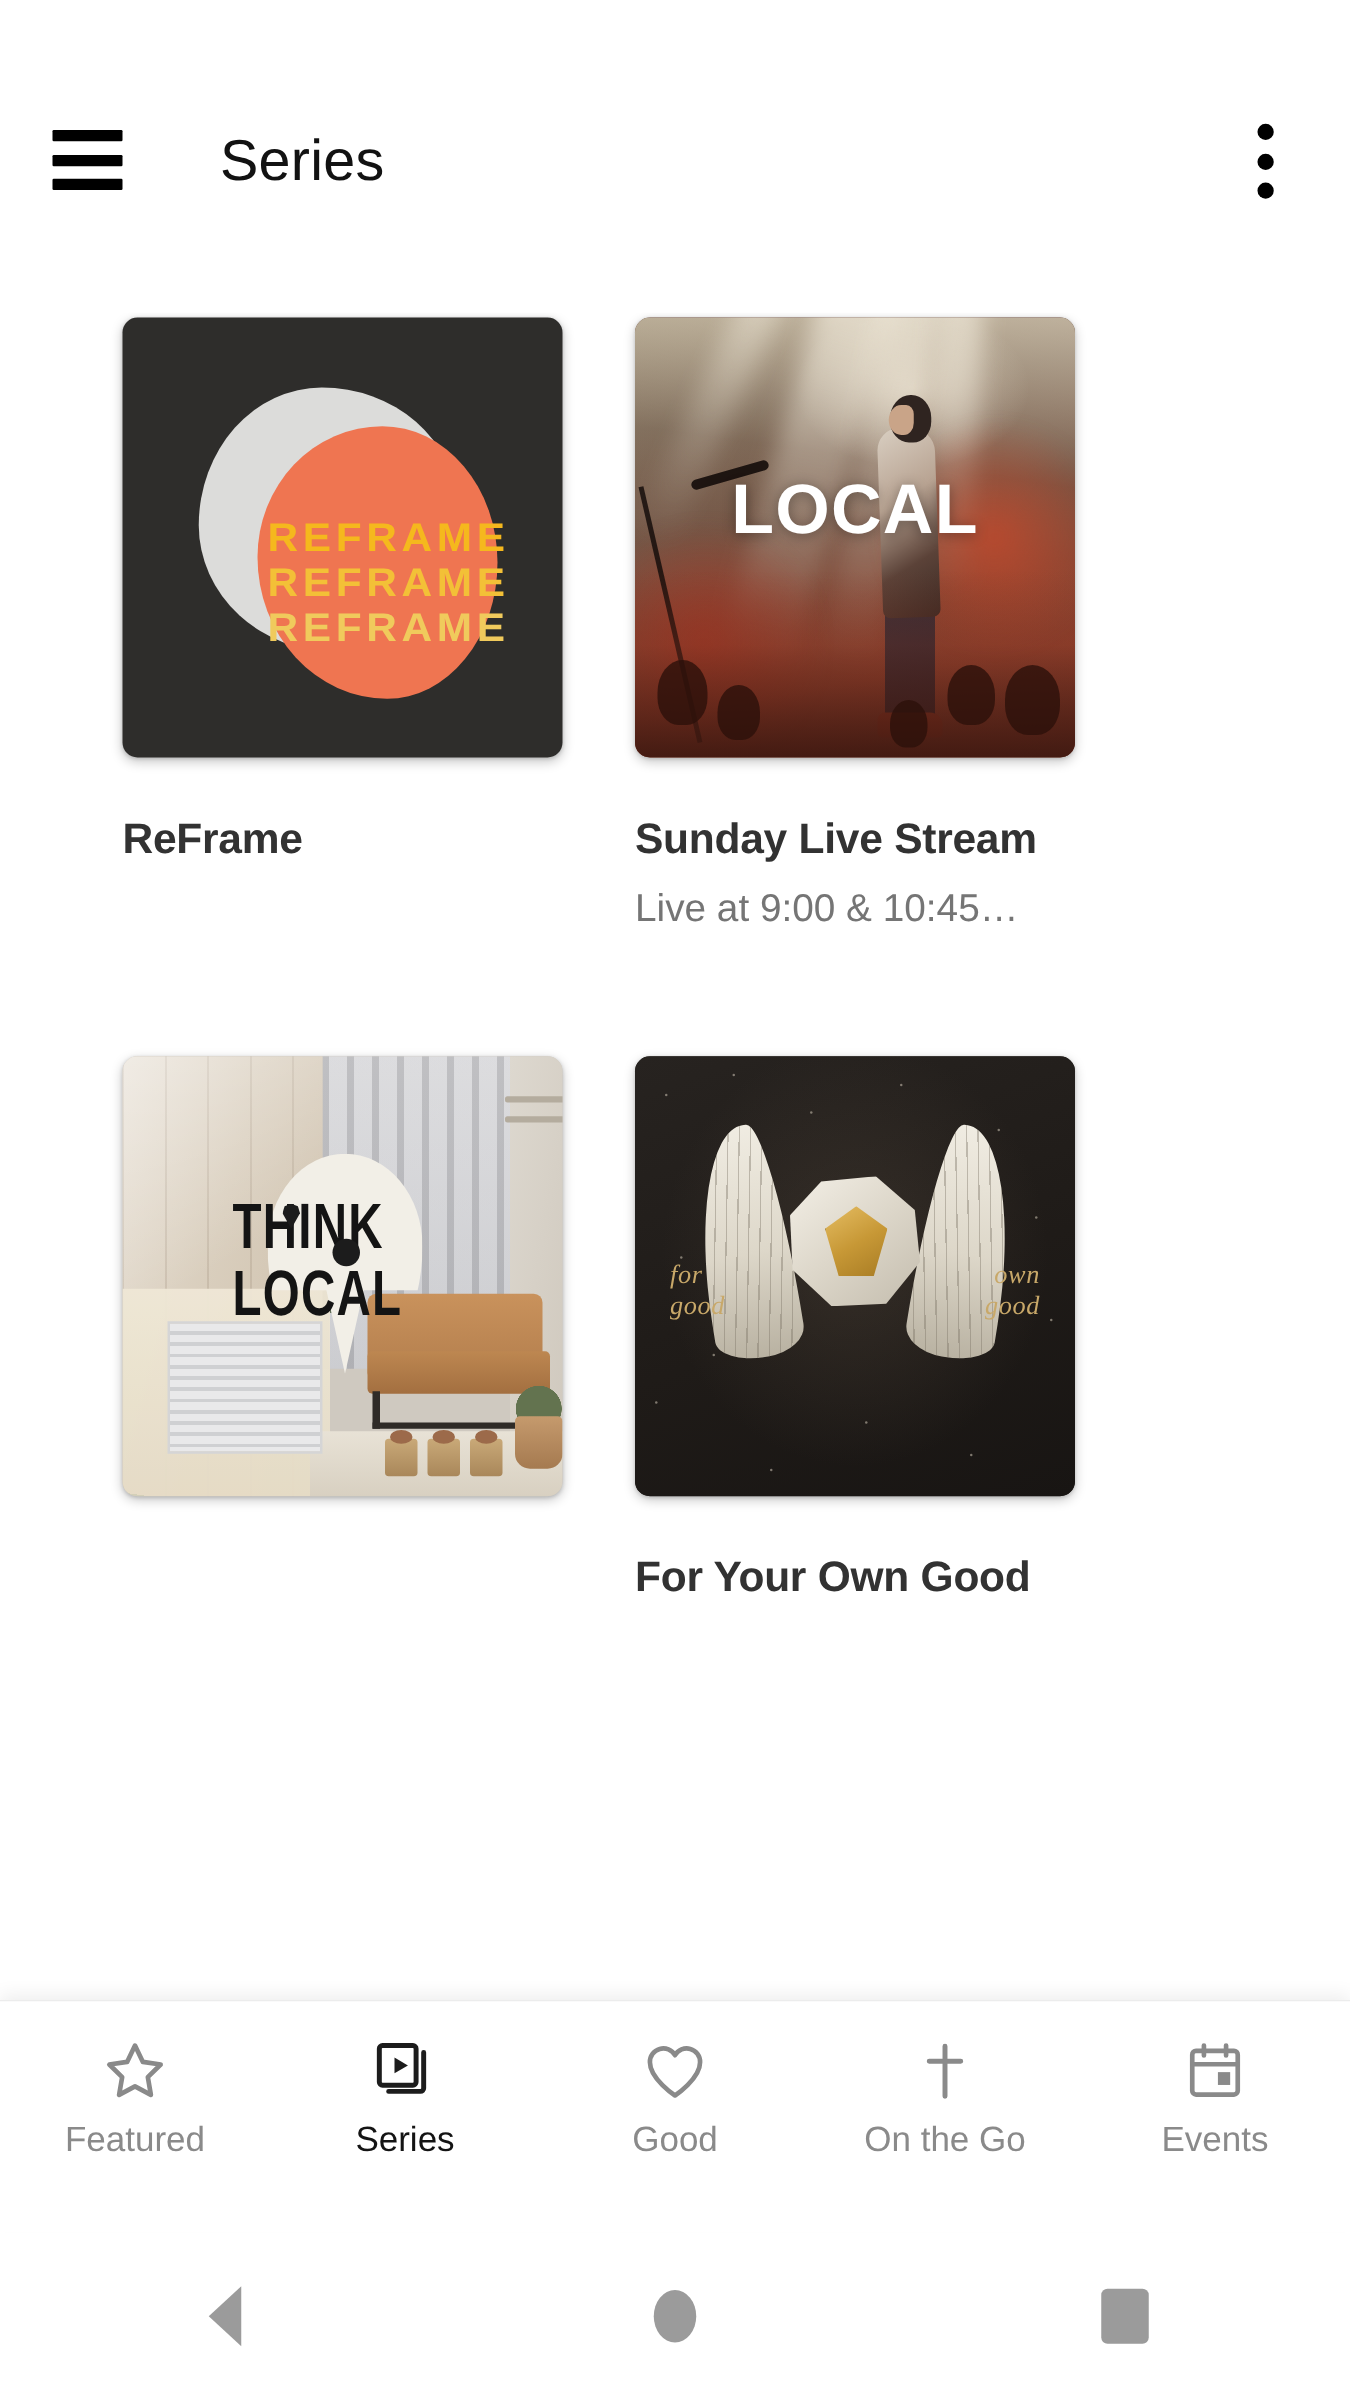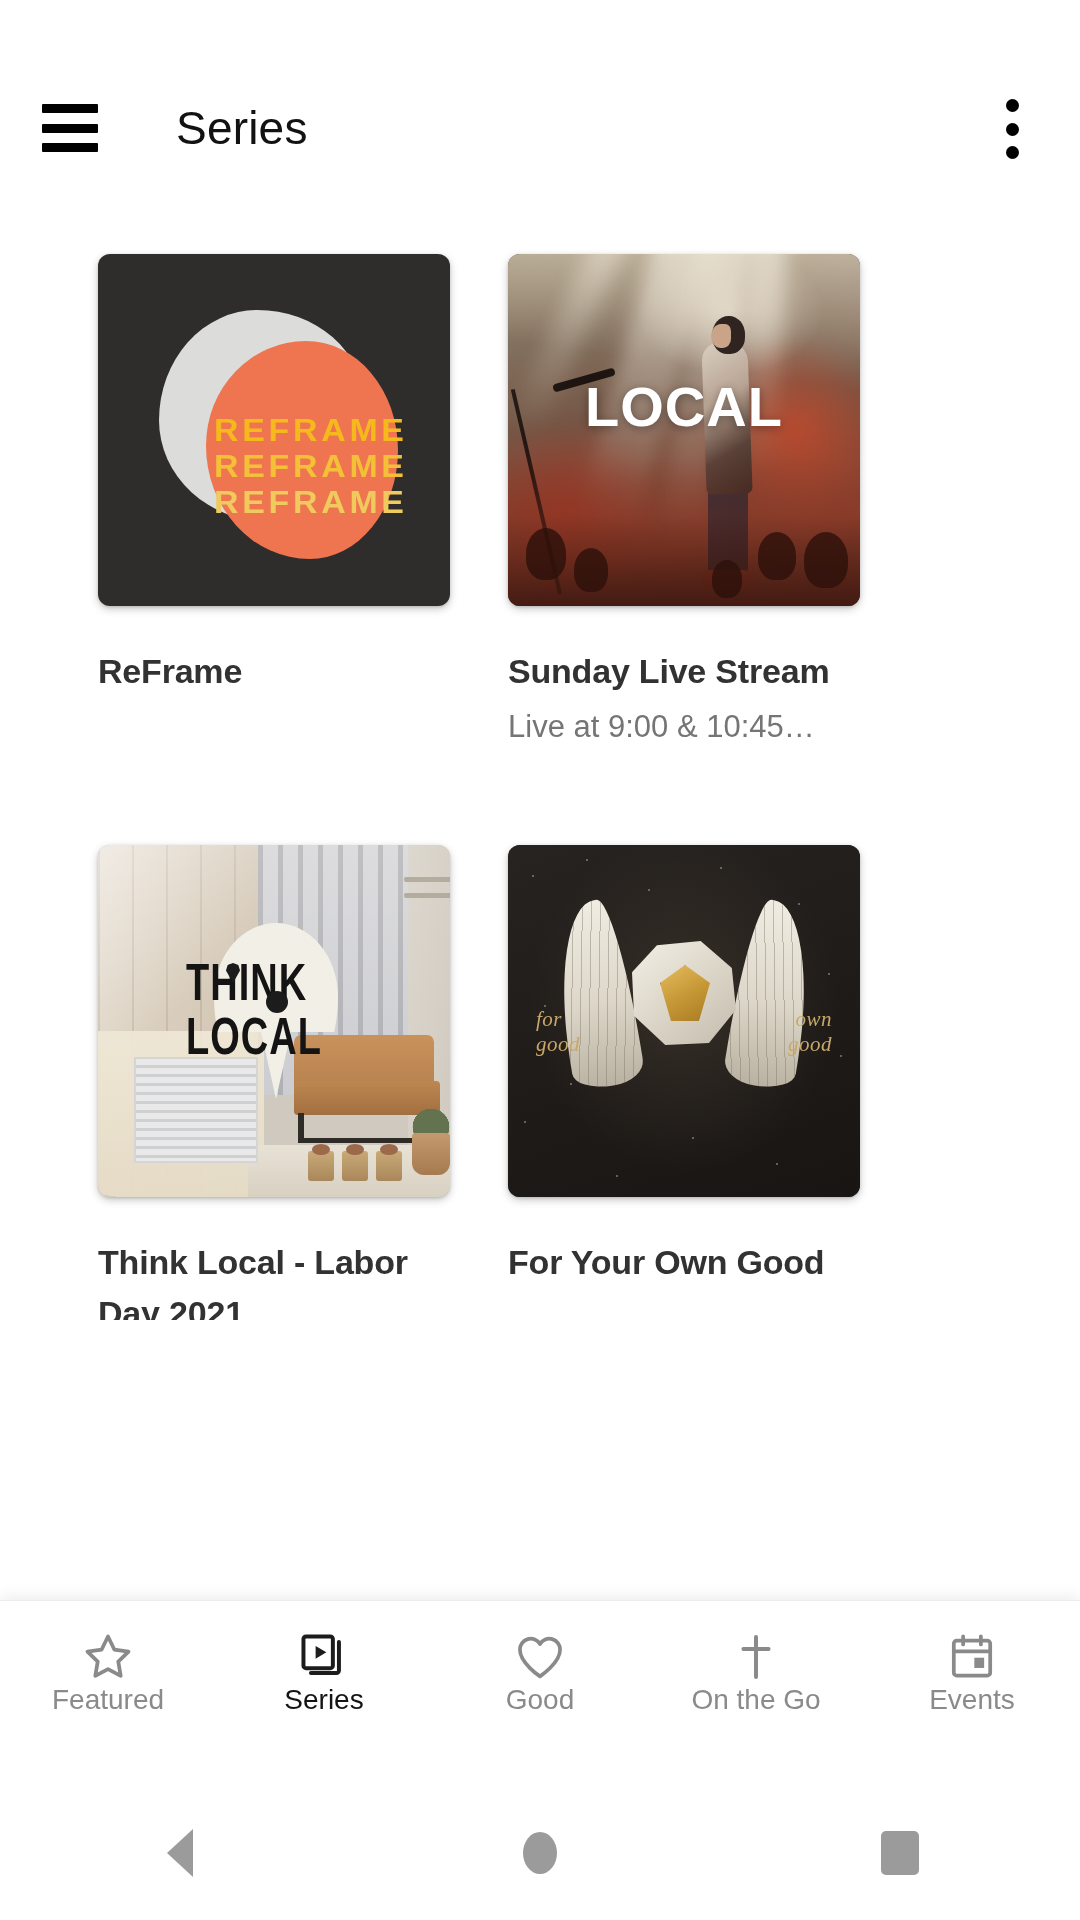--- a/index.html
+++ b/index.html
@@ -350,21 +350,21 @@
   
   #tab-bar {
     position:absolute; left:0; bottom:134px; width:1080px; height:186px;
     background:#fff; border-top:1px solid #ececec;
     display:flex; align-items:flex-start;
     box-shadow:0 -4px 14px rgba(0,0,0,0.07);
     z-index:5;
   }
   .tab {
     flex:1; height:186px; padding-top:28px;
-    display:flex; flex-direction:column; align-items:center; gap:0;
+    display:flex; flex-direction:column; align-items:center; gap:12px;
     cursor:pointer;
   }
   .tab-ico { width:56px; height:56px; display:block; }
   .tab-lbl { font-size:28px; line-height:30px; color:#8a8a8a; white-space:nowrap; }
   .tab.active .tab-lbl { color:#141414; }
 
   
   #sys-nav {
     position:absolute; left:0; bottom:0; width:1080px; height:134px;
     background:#fff; display:flex; align-items:center; z-index:6;
@@ -469,21 +469,20 @@
           <i></i>
         </div>
       <div class="tl-pot-plant"></div>
       <div class="tl-pot"></div>
       <div class="tl-pin"></div>
       <div class="tl-think">THINK</div>
       <div class="tl-local">LOCAL</div>
       <div class="tl-pin-mark"></div>
       <div class="tl-pin-dot"></div>
     </div>
-    <div class="card-title">Think Local - Labor Day 2021</div>
   </div>
 
   <div class="card col-r row-2">
     <div class="art art-good">
       <div class="good-bg"></div>
       <div class="stars">
         <i style="left:24px;top:30px"></i>
           <i style="left:78px;top:14px"></i>
         <i style="left:140px;top:44px"></i>
           <i style="left:212px;top:22px"></i>

